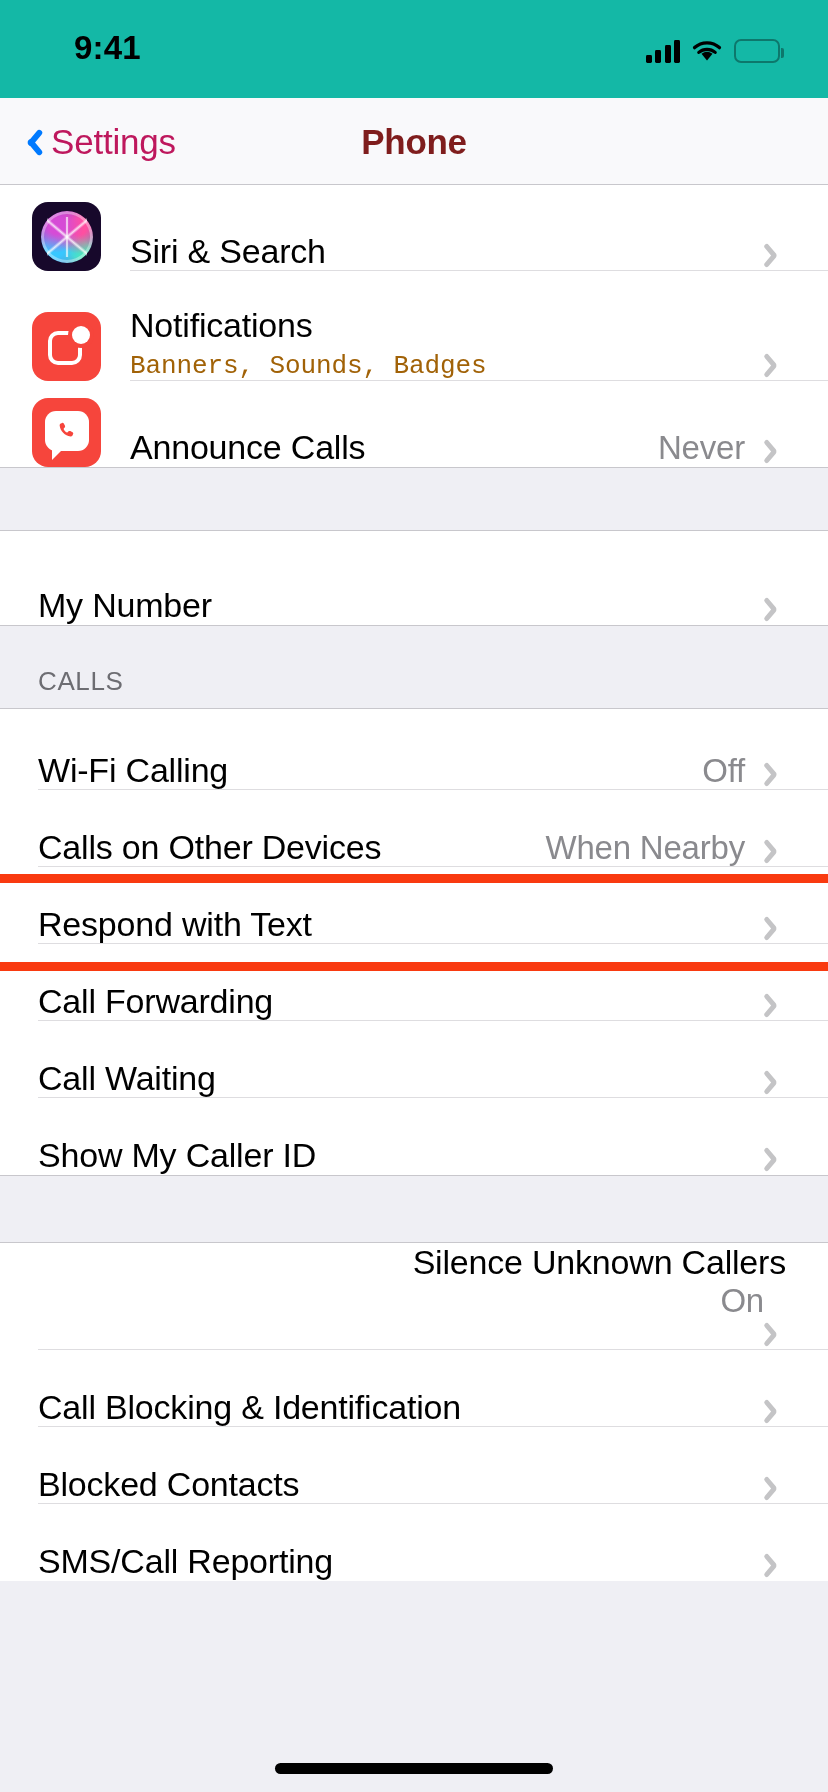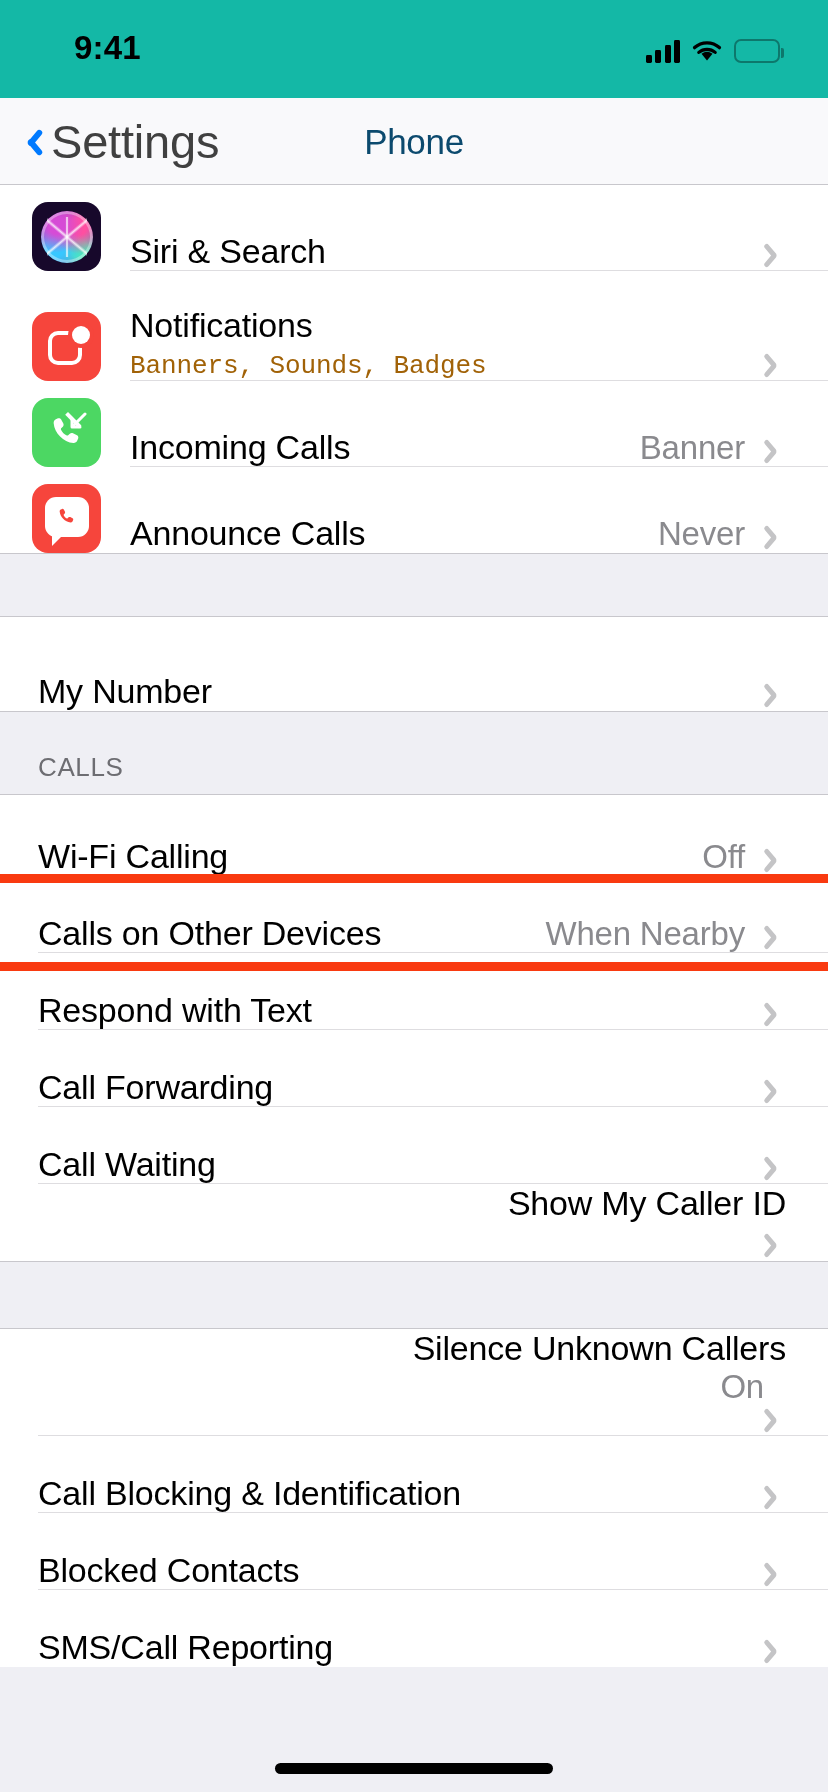--- a/index.html
+++ b/index.html
@@ -50,25 +50,25 @@
     display:flex; align-items:center; gap:9px;
     padding-right:10px; cursor:pointer;
   }
   .chev-back{ width:22px; height:36px; position:relative; flex:0 0 auto; }
   .chev-back::before,.chev-back::after{
     content:""; position:absolute; left:6px; width:5.5px; height:19px;
     background:#007AFF; border-radius:3px;
   }
   .chev-back::before{ top:2px; transform:rotate(40deg); transform-origin: bottom center;}
   .chev-back::after{ top:16px; transform:rotate(-40deg); transform-origin: top center;}
-  .nav-back-label{ font-size:47px; color:#404040; letter-spacing:-0.2px; }
+  .nav-back-label{ font-size:35px; color:#be185d; letter-spacing:-0.2px; }
   .nav-title{
     position:absolute; left:0; right:0; top:0; height:87px;
     display:flex; align-items:center; justify-content:center;
-    font-size:35px; font-weight:400; color:#0c4a6e; letter-spacing:-0.3px;
+    font-size:35px; font-weight:700; color:#7f1d1d; letter-spacing:-0.3px;
   }
 
   
   .list{ width:100%; background:#EFEFF4; }
 
   .group{ background:#FFFFFF; }
 
   .gap{ background:#EFEFF4; }
 
   .sect-header{
@@ -235,37 +235,20 @@
           <span class="dot"></span>
         </span>
       <span class="row-stack">
         <span class="row-label">Notifications</span>
         <span class="row-sub">Banners, Sounds, Badges</span>
       </span>
       <span class="chev"></span>
       <span class="divider"></span>
     </div>
 
-    <div class="row with-icon" style="min-height:86px;">
-      <span class="app-icon ic-incoming">
-        <svg width="40" height="40" viewBox="0 0 24 24" aria-hidden="true">
-          <path d="M6.6 3.2c.7-.3 1.5 0 1.9.7l1.3 2.4c.3.6.2 1.4-.3 1.9l-1 1c-.2.2-.2.5-.1.8.7 1.5 2 2.8 3.5 3.5.3.1.6.1.8-.1l1-1c.5-.5 1.3-.6 1.9-.3l2.4 1.3c.7.4 1 1.2.7 1.9l-.6 1.4c-.4.9-1.3 1.4-2.3 1.3C9.9 17.5 4.5 12.1 4 6.1c-.1-1 .4-1.9 1.3-2.3z" fill="#fff"></path>
-        </svg>
-        <span class="ic-arrow">
-          <svg width="19" height="19" viewBox="0 0 19 19" aria-hidden="true">
-            <path d="M17 2 L5 14" stroke="#fff" stroke-width="3" stroke-linecap="round"></path>
-            <path d="M4 7 L4 15 L12 15" stroke="#fff" stroke-width="3" fill="none" stroke-linecap="round" stroke-linejoin="round"></path>
-          </svg>
-        </span>
-      </span>
-      <span class="row-label">Incoming Calls</span>
-      <span class="row-value">Banner</span>
-      <span class="chev"></span>
-      <span class="divider"></span>
-    </div>
 
     <div class="row with-icon nodiv" style="min-height:86px;">
       <span class="app-icon ic-announce">
         <span class="bubble">
           <svg width="22" height="22" viewBox="0 0 24 24" aria-hidden="true">
             <path d="M6.6 3.2c.7-.3 1.5 0 1.9.7l1.3 2.4c.3.6.2 1.4-.3 1.9l-1 1c-.2.2-.2.5-.1.8.7 1.5 2 2.8 3.5 3.5.3.1.6.1.8-.1l1-1c.5-.5 1.3-.6 1.9-.3l2.4 1.3c.7.4 1 1.2.7 1.9l-.6 1.4c-.4.9-1.3 1.4-2.3 1.3C9.9 17.5 4.5 12.1 4 6.1c-.1-1 .4-1.9 1.3-2.3z" fill="#F6453C"></path>
           </svg>
         </span>
       </span>
       <span class="row-label">Announce Calls</span>
@@ -312,21 +295,21 @@
       <span class="chev"></span>
       <span class="divider"></span>
     </div>
 
     <div class="row" style="min-height:77px;">
       <span class="row-label">Call Waiting</span>
       <span class="chev"></span>
       <span class="divider"></span>
     </div>
 
-    <div class="row nodiv" style="min-height:77px;flex-direction:column;">
+    <div class="row nodiv" style="min-height:77px;">
       <span class="row-label">Show My Caller ID</span>
       <span class="chev"></span>
     </div>
   </div>
 
   <div class="gap" style="height:68px;border-top:1px solid #C8C7CC;border-bottom:1px solid #C8C7CC;"></div>
 
   <div class="group">
     <div class="row" style="min-height:77px;flex-direction:column;">
       <span class="row-label">Silence Unknown Callers</span>

